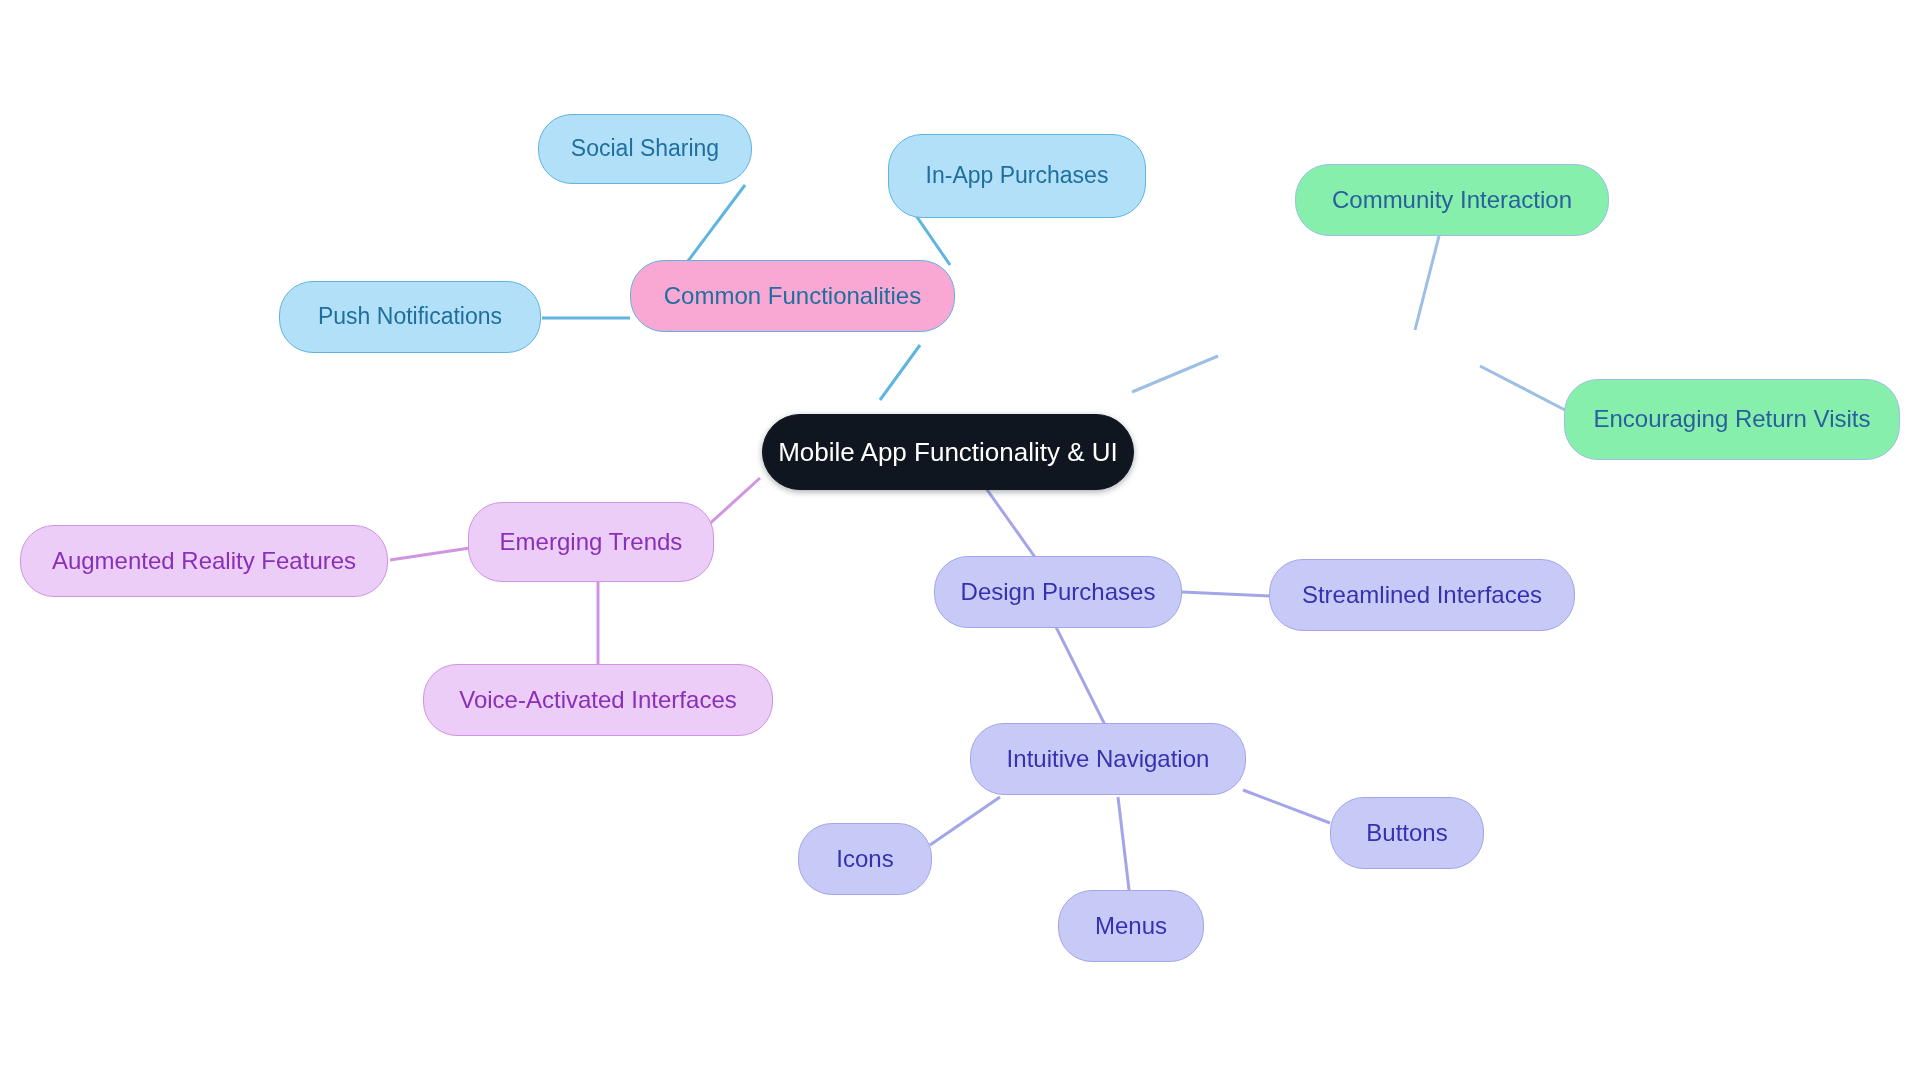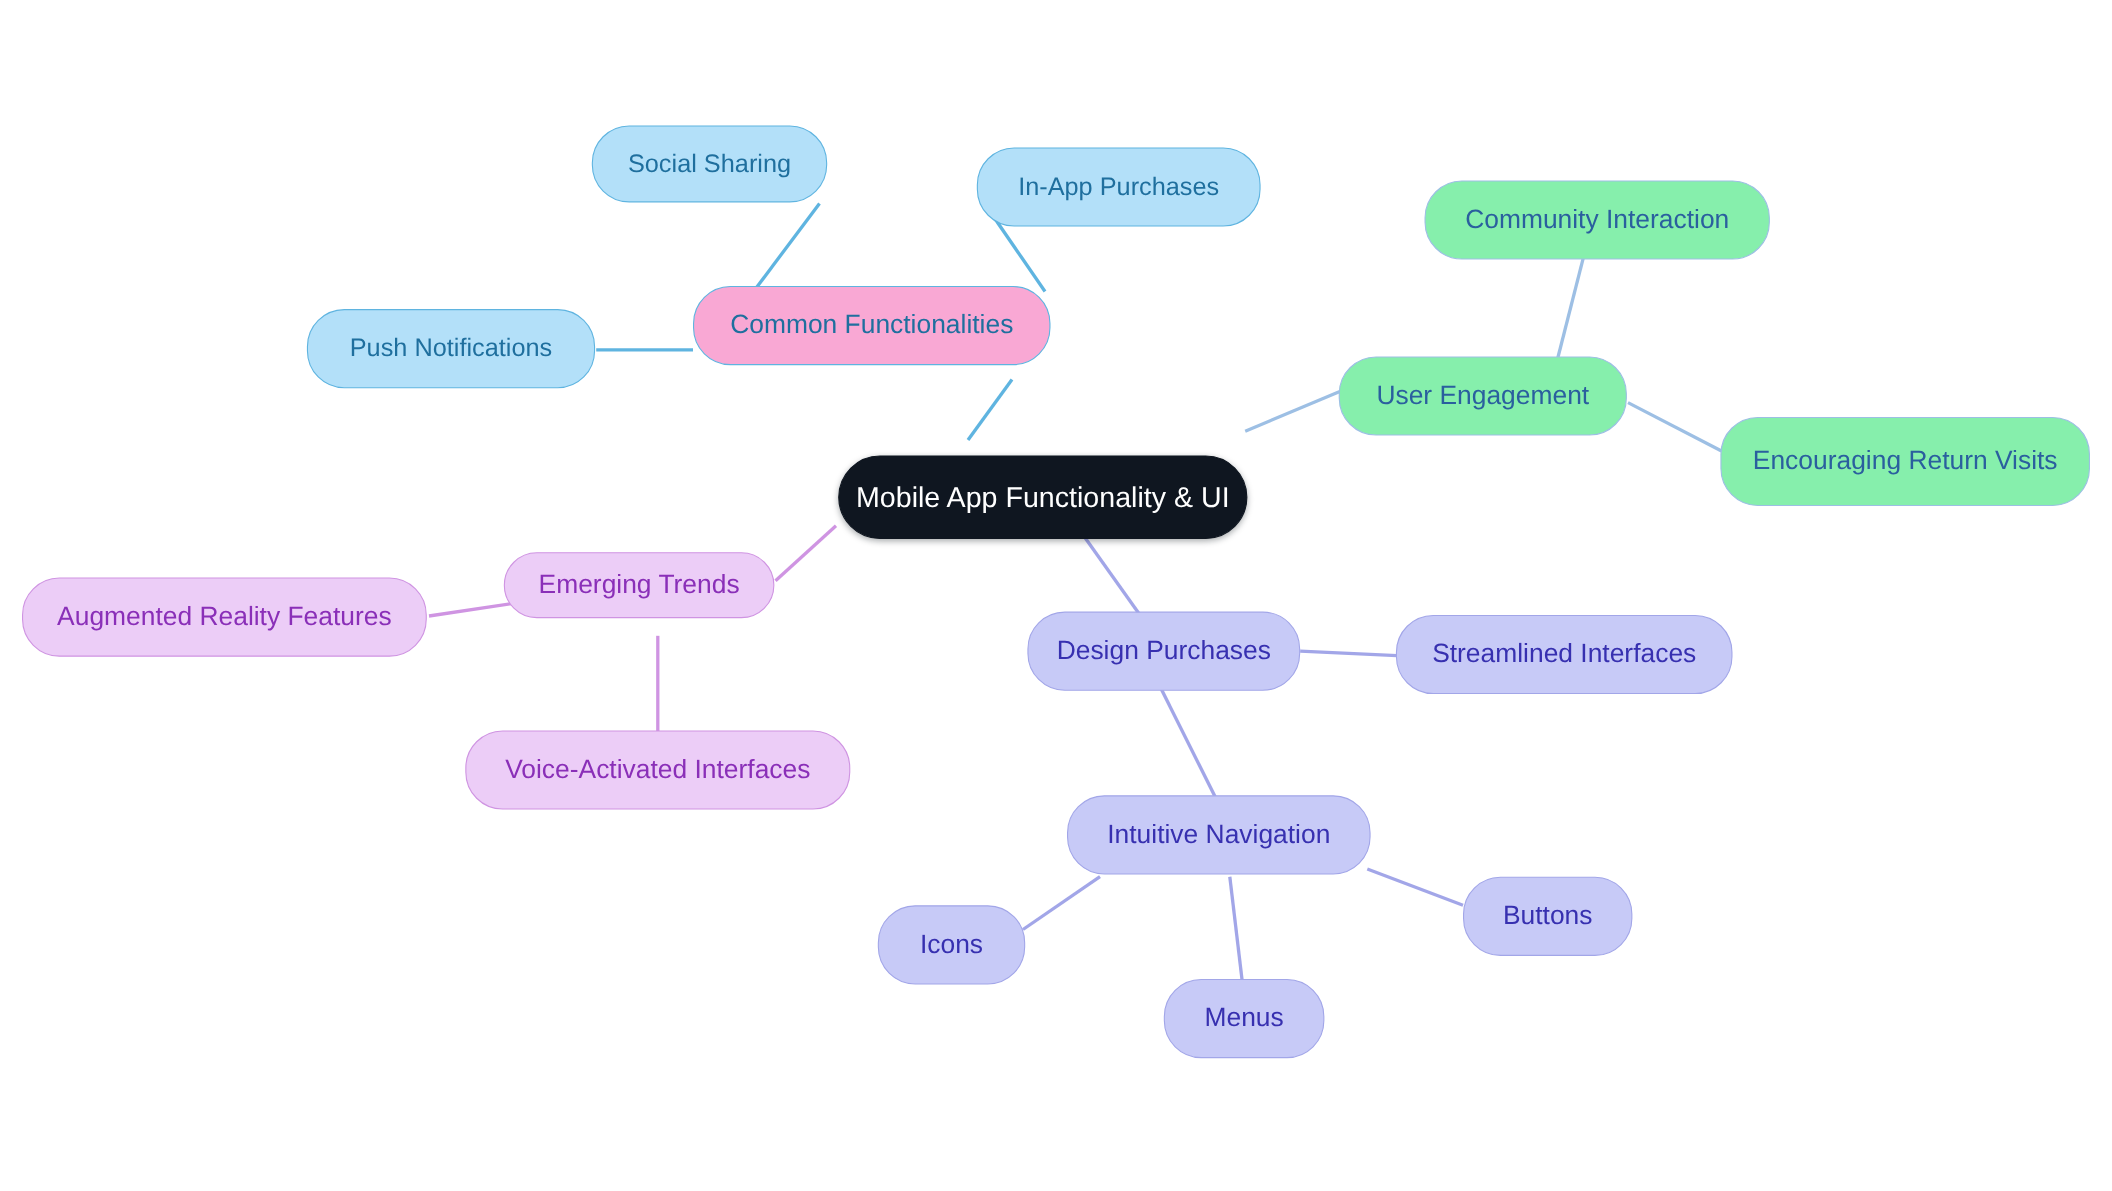--- a/index.html
+++ b/index.html
@@ -135,31 +135,28 @@
   </div>
 
   <div class="node n-blue" style="left:630px; top:260px; width:325px; height:72px;">
     <span class="node-label">Common Functionalities</span>
   </div>
 
   <div class="node n-blue-leaf" style="left:538px; top:114px; width:214px; height:70px;">
     <span class="node-label">Social Sharing</span>
   </div>
 
-  <div class="node n-blue-leaf" style="left:888px; top:134px; width:258px; height:72px;">
+  <div class="node n-blue-leaf" style="left:888px; top:134px; width:258px; height:84px;">
     <span class="node-label">In-App Purchases</span>
   </div>
 
   <div class="node n-blue-leaf" style="left:279px; top:281px; width:262px; height:72px;">
     <span class="node-label">Push Notifications</span>
   </div>
 
-  <div class="node n-paleblue" style="left:1217px; top:324px; width:262px; height:72px;">
-    <span class="node-label">User Engagement</span>
-  </div>
 
   <div class="node n-paleblue" style="left:1295px; top:164px; width:314px; height:72px;">
     <span class="node-label">Community Interaction</span>
   </div>
 
   <div class="node n-paleblue" style="left:1564px; top:379px; width:336px; height:81px;">
     <span class="node-label">Encouraging Return Visits</span>
   </div>
 
   <div class="node n-indigo" style="left:934px; top:556px; width:248px; height:72px;">
@@ -179,21 +176,21 @@
   </div>
 
   <div class="node n-indigo" style="left:1058px; top:890px; width:146px; height:72px;align-items:center;">
     <span class="node-label">Menus</span>
   </div>
 
   <div class="node n-indigo" style="left:1330px; top:797px; width:154px; height:72px;text-align:center;">
     <span class="node-label">Buttons</span>
   </div>
 
-  <div class="node n-purple" style="left:458px; top:502px; width:246px; height:60px;">
+  <div class="node n-purple" style="left:468px; top:502px; width:246px; height:80px;">
     <span class="node-label">Emerging Trends</span>
   </div>
 
   <div class="node n-purple" style="left:20px; top:525px; width:368px; height:72px;">
     <span class="node-label">Augmented Reality Features</span>
   </div>
 
   <div class="node n-purple" style="left:423px; top:664px; width:350px; height:72px;">
     <span class="node-label">Voice-Activated Interfaces</span>
   </div>

